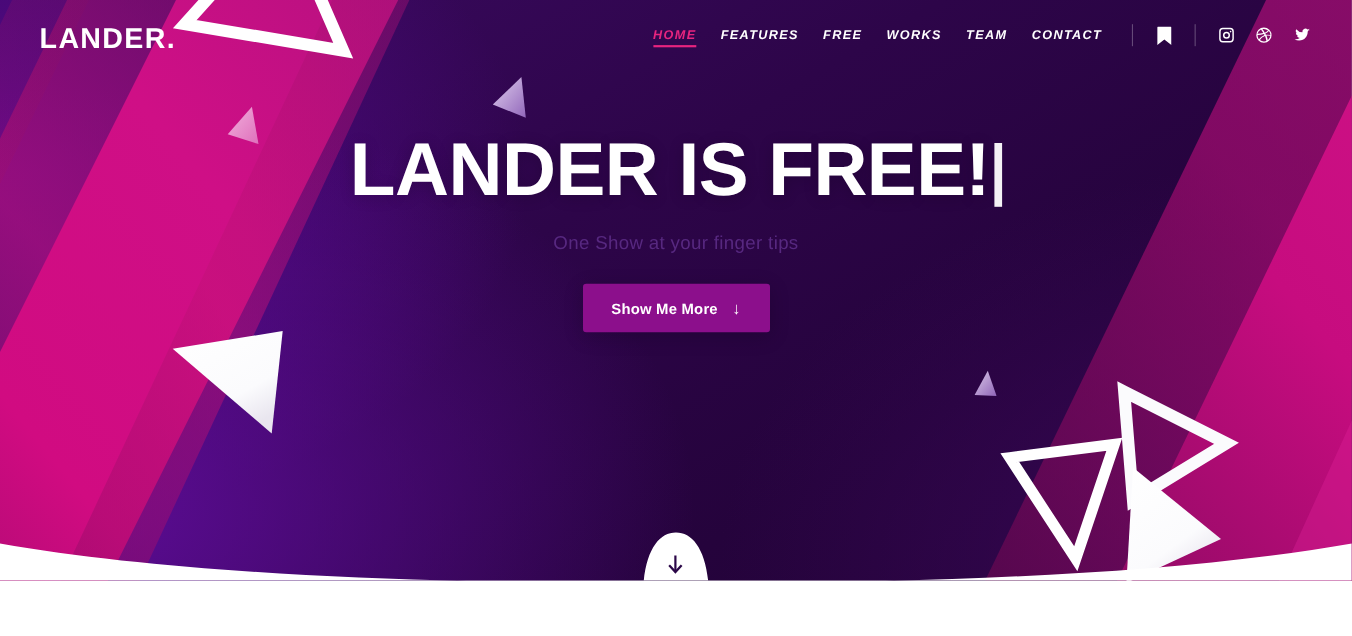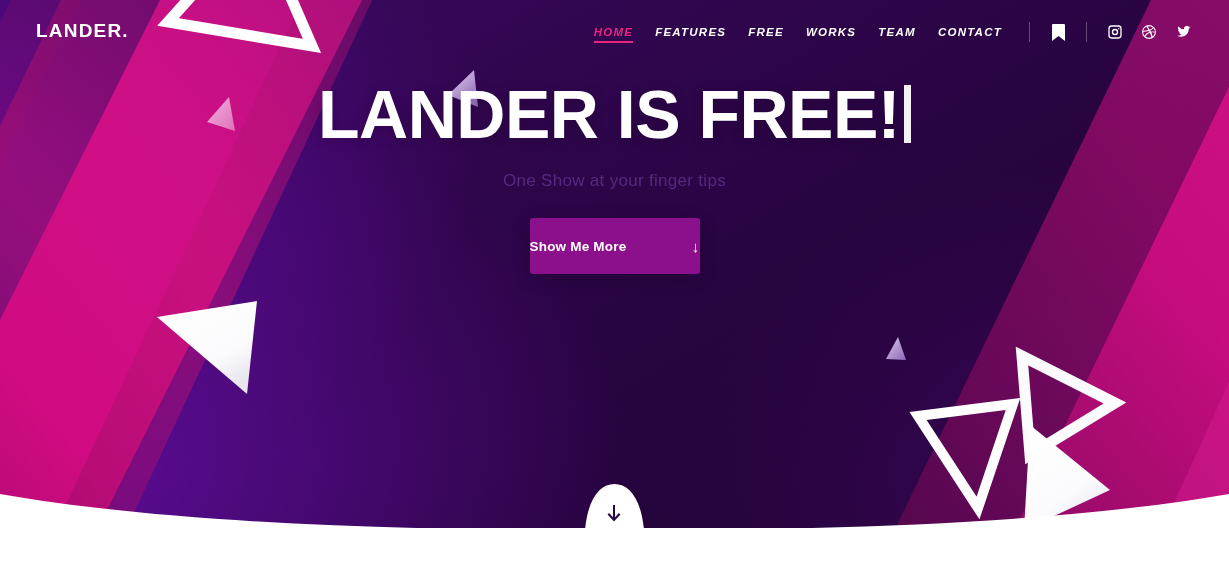--- a/index.html
+++ b/index.html
@@ -42,21 +42,21 @@
     left:0; top:0;
     width:1229px; height:64px;
     display:flex;
     align-items:center;
     z-index:40;
   }
   .brand {
     position:absolute;
     left:36px; top:20px;
     color:#ffffff;
-    font-size:19px;
+    font-size:26px;
     font-weight:bold;
     letter-spacing:1.2px;
   }
 
   .nav-right {
     position:absolute;
     right:34px; top:0;
     height:64px;
     display:flex;
     align-items:center;
@@ -117,30 +117,30 @@
     display:flex;
     flex-direction:column;
     align-items:center;
     justify-content:flex-start;
     z-index:30;
     pointer-events:none;
   }
   .hero-content > * { pointer-events:auto; }
 
   .hero-title {
-    margin-top:80px;
+    margin-top:120px;
     color:#ffffff;
     font-size:68px;
     font-weight:bold;
     letter-spacing:-0.5px;
     line-height:1;
     white-space:nowrap;
     text-shadow:0 2px 14px rgba(0,0,0,0.18);
     display:flex;
-    align-items:center;
+    align-items:flex-end;
   }
   .type-caret {
     display:inline-block;
     width:7px;
     height:58px;
     background:#ffffff;
     margin-left:4px;
     opacity:0.95;
   }
 
@@ -149,33 +149,33 @@
     color:#5a2a84;
     font-size:17px;
     font-weight:normal;
     letter-spacing:0.3px;
     opacity:0.95;
   }
 
   .cta-btn {
     margin-top:27px;
     width:170px;
-    height:56px;
+    height:44px;
     background:#8c0f8c;
     border:none;
     border-radius:3px;
     color:#ffffff;
     font-family:"Liberation Sans", sans-serif;
     font-size:13.5px;
     font-weight:bold;
     letter-spacing:0.2px;
     cursor:pointer;
     display:flex;
     align-items:center;
-    justify-content:space-between;
+    justify-content:center;
     gap:13px;
     box-shadow:0 4px 18px rgba(0,0,0,0.18);
   }
   .cta-arrow { font-size:15px; font-weight:bold; line-height:1; }
 
   
   .bottom-curve {
     position:absolute;
     left:0; bottom:0;
     width:1229px;

